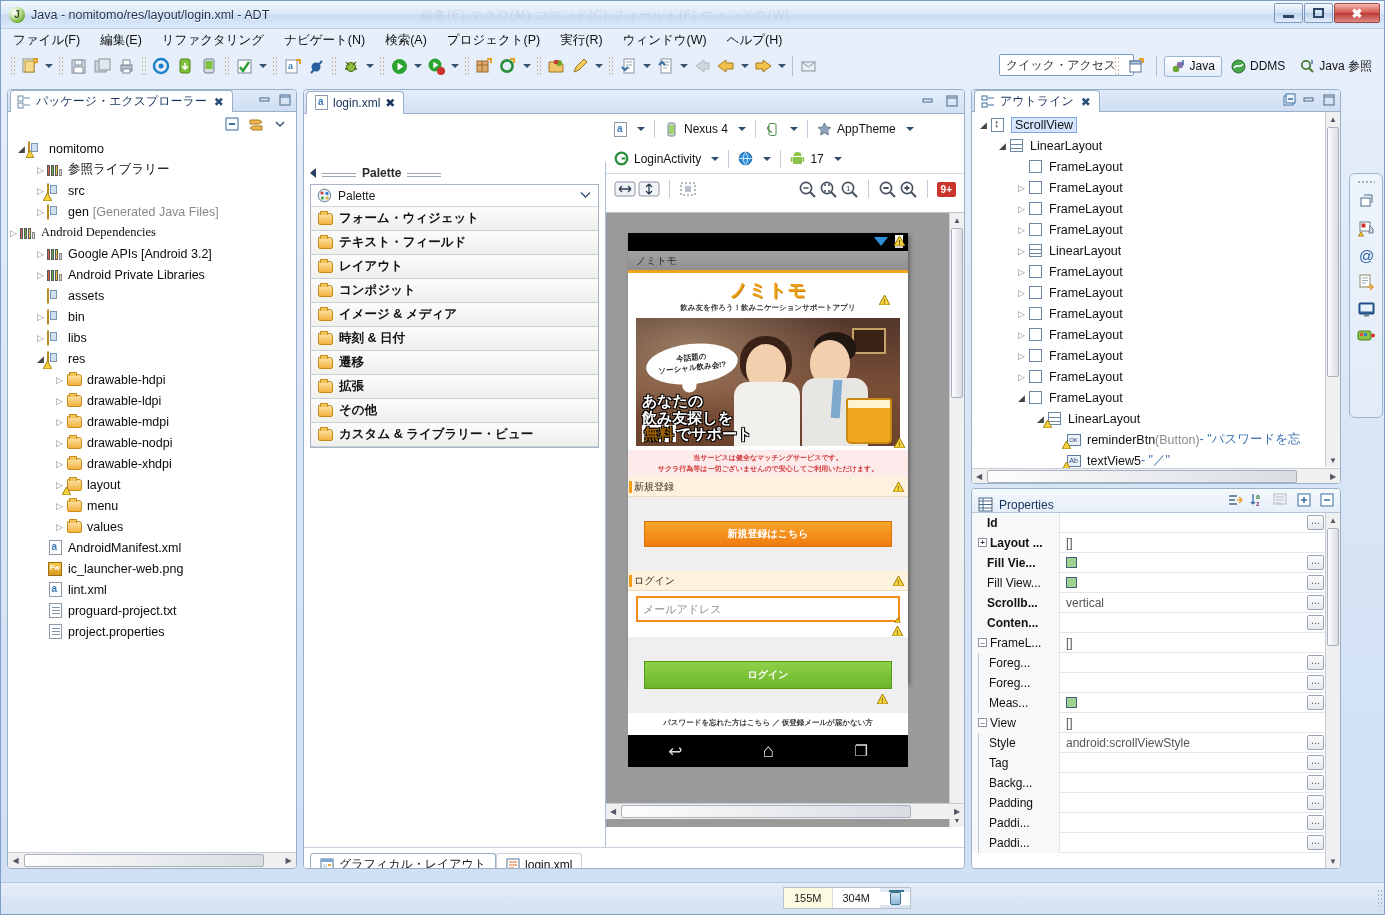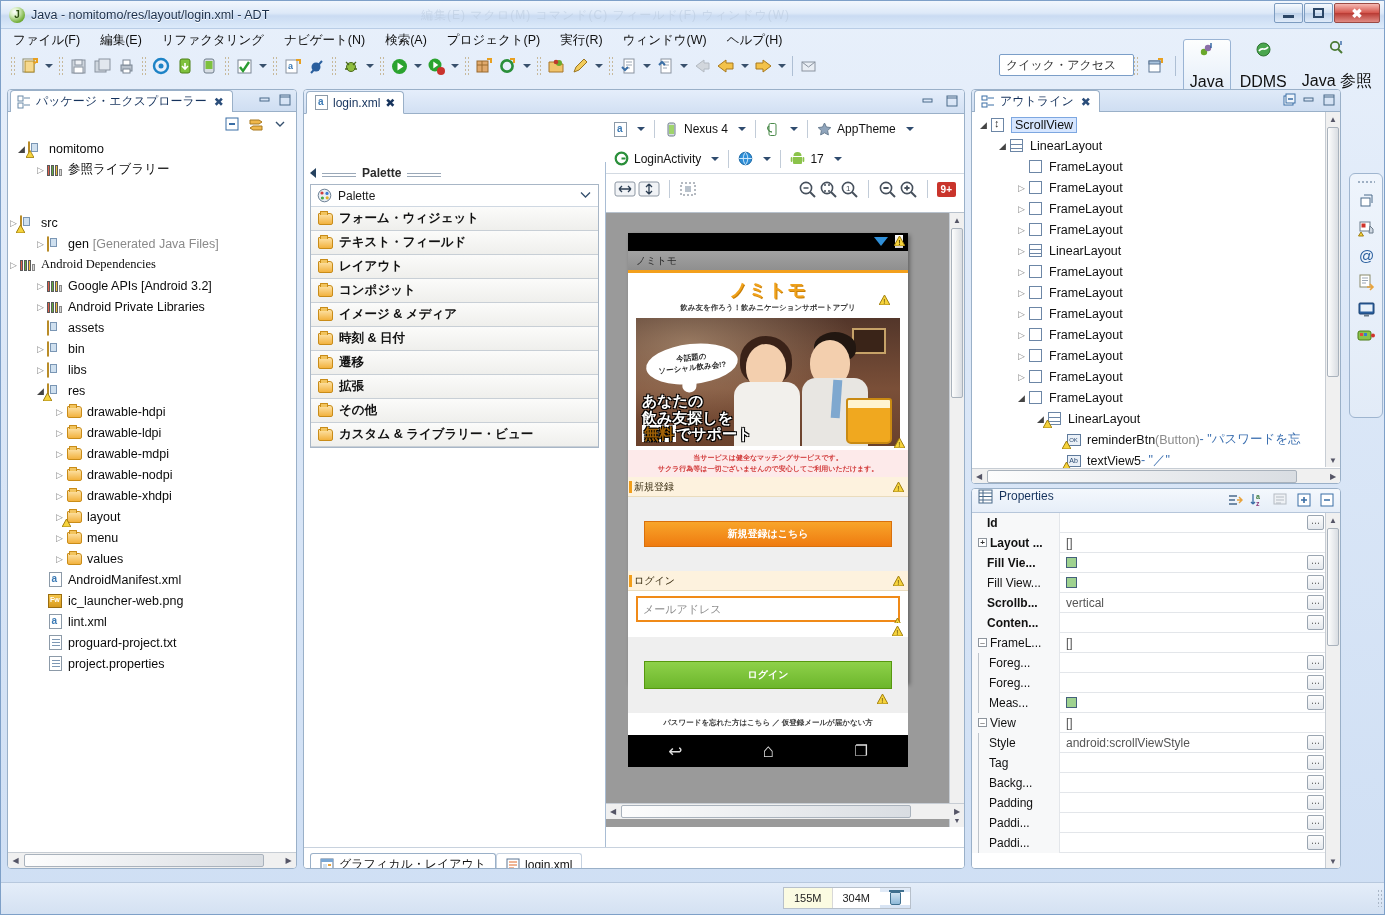--- a/index.html
+++ b/index.html
@@ -91,24 +91,23 @@
     background: #fff; border: 1px solid #7b9ec8;
     font-size: 12px; color: #333;
     display: flex; align-items: center; padding-left: 6px;
     border-radius: 2px;
   }
   #perspbar {
     position: absolute; right: 6px; top: 2px;
     display: flex; align-items: center; gap: 3px; height: 26px;
   }
   .persp {
-    display: inline-flex; align-items: center; gap: 16px;
-    padding: 2px 6px; font-size: 16px; color: #111; border-radius: 3px;
+    display: inline-flex; align-items: center; gap: 4px;
+    padding: 2px 6px; font-size: 12px; color: #111; border-radius: 3px;
     white-space: nowrap;
-    flex-direction: column;
   }
   .persp.active { border: 1px solid #9ab4d4; background: linear-gradient(to bottom,#fdfefe,#e3edf9); }
   
   #workarea {
     position: absolute; left: 0; top: 84px;
     width: 1385px; height: 795px;
   }
   
   .view {
     position: absolute;
@@ -297,21 +296,21 @@
   .ic-frame { width:13px;height:13px;border:1px solid #6c86a6;background:#fff; }
   .ic-linear { width:13px;height:13px;border:1px solid #6c86a6;background:#fff; position:relative; }
   .ic-linear::after{content:"";position:absolute;left:0;top:4px;width:11px;height:1px;background:#6c86a6;box-shadow:0 4px 0 #6c86a6;}
   .ic-scroll { width:13px;height:14px;border:1px solid #6c86a6;background:#fff;position:relative;}
   .ic-scroll::after{content:"\2195";position:absolute;left:2px;top:-2px;font-size:11px;color:#333;}
   .ic-btn { width:14px;height:12px;border:1px solid #5e7a9c;background:#eaf0f7;font-size:6px;color:#2a4a72;display:flex;align-items:center;justify-content:center; }
   .ic-ab  { width:14px;height:12px;border:1px solid #5e7a9c;background:#eaf0f7;font-size:7px;color:#2a4a72;display:flex;align-items:center;justify-content:center; }
   .odim { color:#8a8a8a; }
   .ostr { color:#3b6fb0; }
   #props { left: 970px; top: 403px; width: 370px; height: 381px; }
-  #propshead { height:24px; display:flex; align-items:flex-start; gap:6px; padding-left:6px;
+  #propshead { height:24px; display:flex; align-items:flex-end; gap:6px; padding-left:6px;
     background:linear-gradient(to bottom,#f4f8fd,#e6eef8); border-bottom:1px solid #b6c6da; position:relative; }
   #propshead .ptitle { font-size:12px; color:#15325c; }
   #propshead .ptools { position:absolute; right:5px; top:3px; display:flex; align-items:center; gap:7px; }
   #propsbody { position:relative; height:355px; overflow:hidden; background:#fff; }
   .ptable { width:355px; font-size:12px; }
   .prow { display:flex; height:20px; border-bottom:1px solid #e3e6ea; align-items:center; }
   .pname { width:88px; padding-left:6px; color:#111; border-right:1px solid #e3e6ea; height:20px; display:flex; align-items:center;
     overflow:hidden; white-space:nowrap; background:#f7f8f9; }
   .pname.b { font-weight:bold; }
   .pval { flex:1; padding-left:6px; color:#555; display:flex; align-items:center; height:20px; overflow:hidden; white-space:nowrap; }
@@ -649,21 +648,21 @@
             <span class="ticn" style="position: relative;">
               <span class="ic-lib">
                 <span></span>
                 <span></span>
                 <span></span>
                 <span></span>
               </span>
             </span>
             <span>参照ライブラリー</span>
           </div>
-          <div class="trow" style=" margin-top: 32px;">
+          <div class="trow" style="padding-left: 27px;">
             <span class="tw closed"></span>
             <span class="ticn" style="position: relative;">
               <span style="position:relative;display:inline-block;width:17px;height:14px;"><span class="ic-pkgfolder"></span></span>
               <svg style="position:absolute;left:-3px;bottom:-2px;width:9px;height:8px;" viewBox="0 0 9 8">
                 <path d="M4.5 0L9 8H0z" fill="#f6d33c" stroke="#a07f10"></path>
               </svg>
             </span>
             <span>src</span>
           </div>
           <div class="trow" style="padding-left: 27px;">

